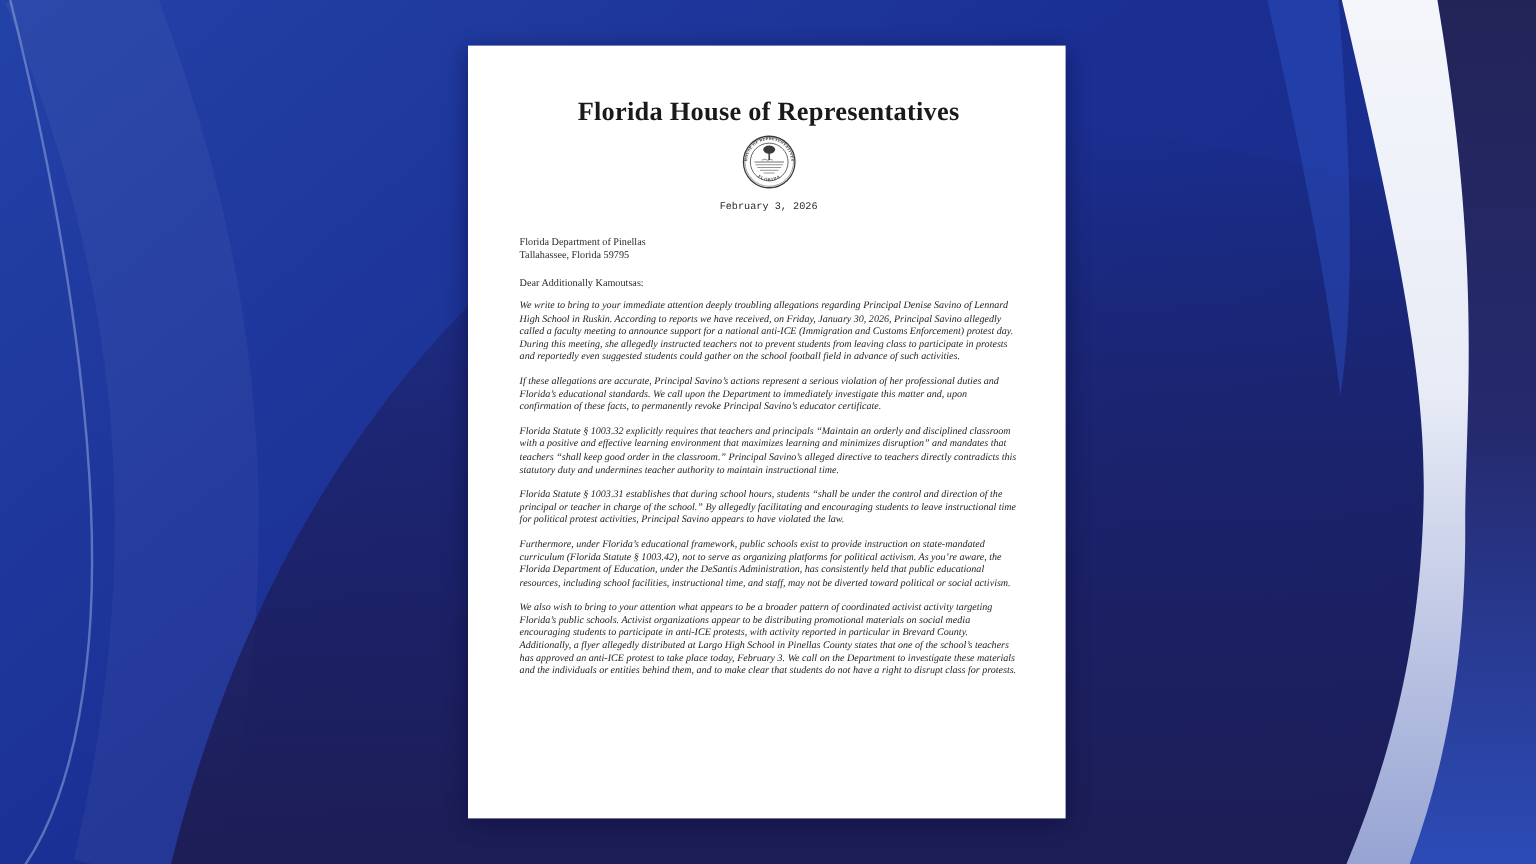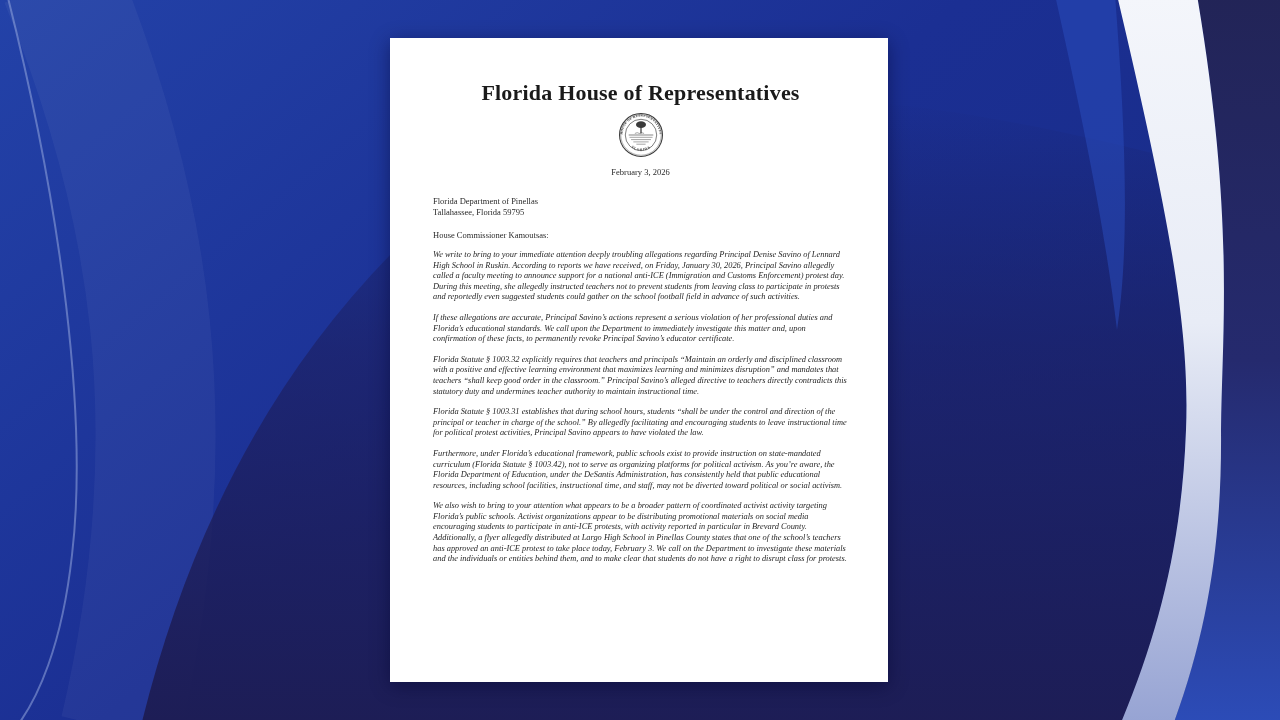--- a/index.html
+++ b/index.html
@@ -39,20 +39,21 @@
   .seal {
     width: 46px; height: 46px;
     margin: 6px auto 0 auto;
     display: block;
   }
   .doc-date {
     margin-top: 9px;
     text-align: center;
     font-size: 8.5px;
     color: #2a2a2a;
+    font-family: Liberation Mono, monospace;
   }
   .address {
     margin-top: 19px;
     font-size: 8.5px;
     line-height: 11px;
     color: #2a2a2a;
   }
   .salutation {
     margin-top: 12px;
     font-size: 8.5px;
@@ -135,21 +136,21 @@
       </g>
     </svg>
 
     <div class="doc-date">February 3, 2026</div>
 
     <div class="address">
       <div>Florida Department of Pinellas</div>
       <div>Tallahassee, Florida 59795</div>
     </div>
 
-    <div class="salutation">House Commissioner Kamoutsas:</div>
+    <div class="salutation">Dear Additionally Kamoutsas:</div>
 
     <p class="body-par">We write to bring to your immediate attention deeply troubling allegations regarding Principal Denise Savino of Lennard High School in Ruskin. According to reports we have received, on Friday, January 30, 2026, Principal Savino allegedly called a faculty meeting to announce support for a national anti-ICE (Immigration and Customs Enforcement) protest day. During this meeting, she allegedly instructed teachers not to prevent students from leaving class to participate in protests and reportedly even suggested students could gather on the school football field in advance of such activities.</p>
     <p class="body-par">If these allegations are accurate, Principal Savino’s actions represent a serious violation of her professional duties and Florida’s educational standards. We call upon the Department to immediately investigate this matter and, upon confirmation of these facts, to permanently revoke Principal Savino’s educator certificate.</p>
     <p class="body-par">Florida Statute § 1003.32 explicitly requires that teachers and principals “Maintain an orderly and disciplined classroom with a positive and effective learning environment that maximizes learning and minimizes disruption” and mandates that teachers “shall keep good order in the classroom.” Principal Savino’s alleged directive to teachers directly contradicts this statutory duty and undermines teacher authority to maintain instructional time.</p>
     <p class="body-par">Florida Statute § 1003.31 establishes that during school hours, students “shall be under the control and direction of the principal or teacher in charge of the school.” By allegedly facilitating and encouraging students to leave instructional time for political protest activities, Principal Savino appears to have violated the law.</p>
     <p class="body-par">Furthermore, under Florida’s educational framework, public schools exist to provide instruction on state-mandated curriculum (Florida Statute § 1003.42), not to serve as organizing platforms for political activism. As you’re aware, the Florida Department of Education, under the DeSantis Administration, has consistently held that public educational resources, including school facilities, instructional time, and staff, may not be diverted toward political or social activism.</p>
     <p class="body-par">We also wish to bring to your attention what appears to be a broader pattern of coordinated activist activity targeting Florida’s public schools. Activist organizations appear to be distributing promotional materials on social media encouraging students to participate in anti-ICE protests, with activity reported in particular in Brevard County. Additionally, a flyer allegedly distributed at Largo High School in Pinellas County states that one of the school’s teachers has approved an anti-ICE protest to take place today, February 3. We call on the Department to investigate these materials and the individuals or entities behind them, and to make clear that students do not have a right to disrupt class for protests.</p>
 
   </div>
 </div>

